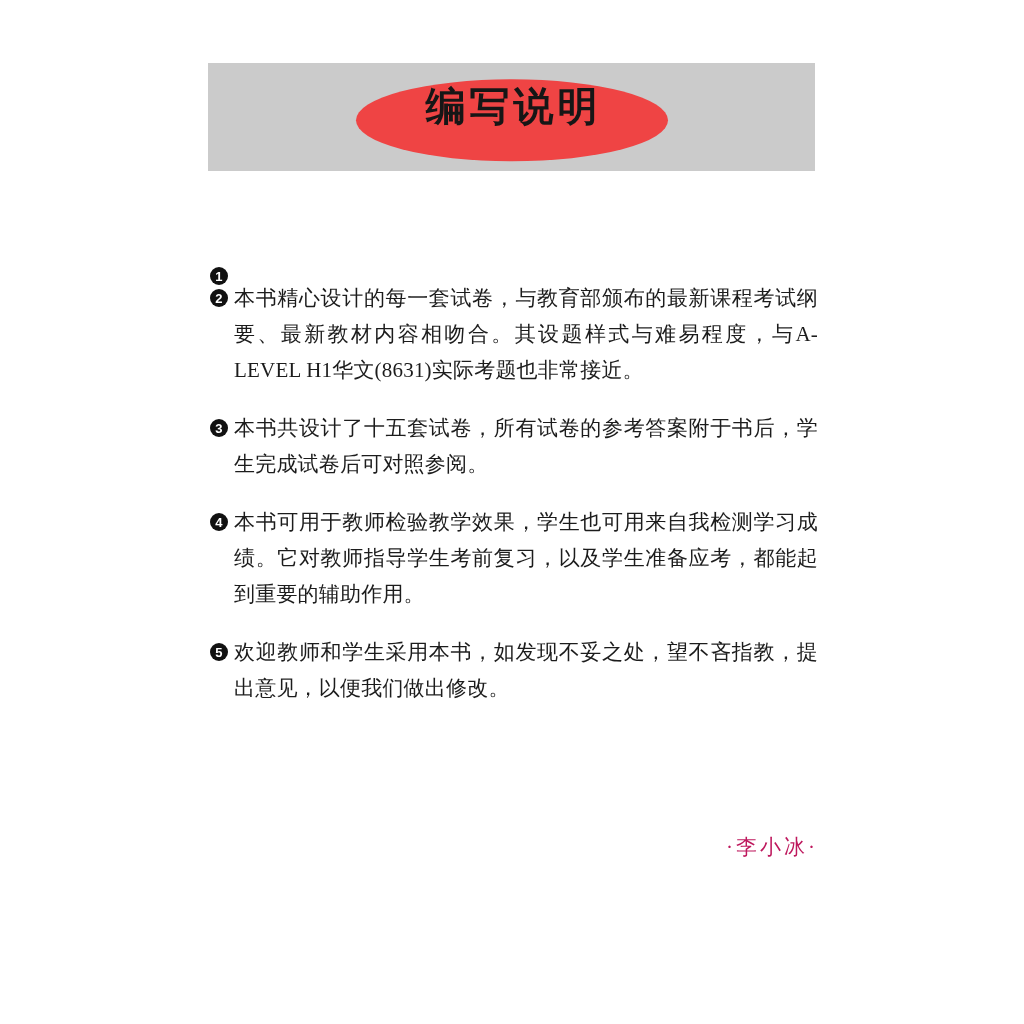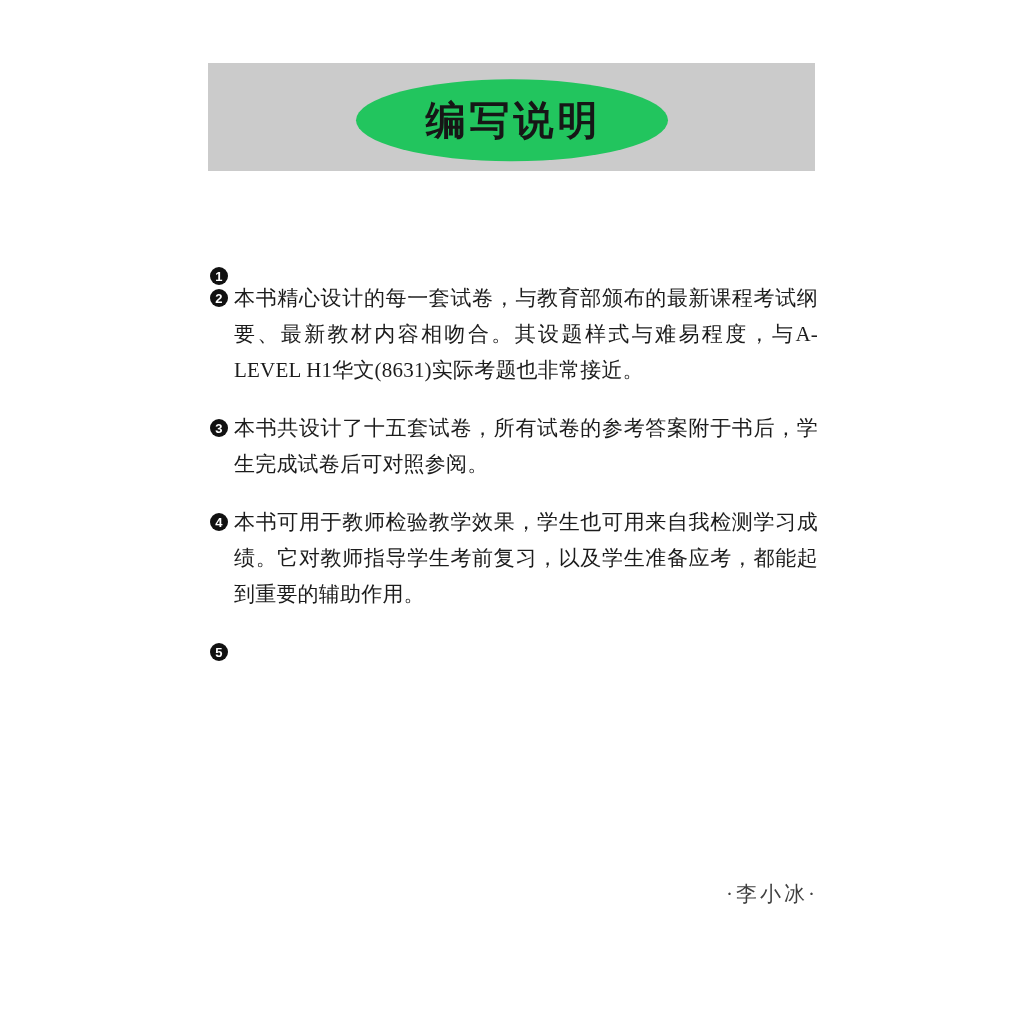--- a/index.html
+++ b/index.html
@@ -25,24 +25,24 @@
     height: 108px;
     background: #cbcbcb;
   }
   .banner-ellipse {
     position: absolute;
     left: 50%;
     top: 50%;
     transform: translate(-50%, -46%);
     width: 312px;
     height: 82px;
-    background: #22c55e;
+    background: #ef4444;
     border-radius: 50%;
     display: flex;
-    align-items: center;
+    align-items: flex-start;
     justify-content: center;
   }
   .banner-title {
     font-family: "Liberation Sans", "DejaVu Sans", sans-serif;
     font-weight: 700;
     font-size: 40px;
     letter-spacing: 4px;
     color: #161616;
     white-space: nowrap;
     text-indent: 4px;
@@ -76,26 +76,26 @@
     font-size: 13px;
     font-weight: 700;
     display: flex;
     align-items: center;
     justify-content: center;
     line-height: 1;
   }
   .author-line {
     position: absolute;
     left: 210px;
-    top: 880px;
+    top: 833px;
     width: 608px;
     text-align: right;
     font-size: 21px;
     letter-spacing: 3px;
-    color: #404040;
+    color: #be185d;
   }
 </style>
 </head>
 <body>
 
 <div class="page">
 
   <div class="banner">
     <div class="banner-ellipse">
       <div class="banner-title">编写说明</div>
@@ -118,19 +118,20 @@
       <span>本书共设计了十五套试卷，所有试卷的参考答案附于书后，学生完成试卷后可对照参阅。</span>
     </div>
 
     <div class="note">
       <span class="note-bullet">4</span>
       <span>本书可用于教师检验教学效果，学生也可用来自我检测学习成绩。它对教师指导学生考前复习，以及学生准备应考，都能起到重要的辅助作用。</span>
     </div>
 
     <div class="note">
       <span class="note-bullet">5</span>
+      <span>欢迎教师和学生采用本书，如发现不妥之处，望不吝指教，提出意见，以便我们做出修改。</span>
     </div>
 
   </div>
 
   <div class="author-line">·李小冰·</div>
 
 </div>
 
 </body></html>

